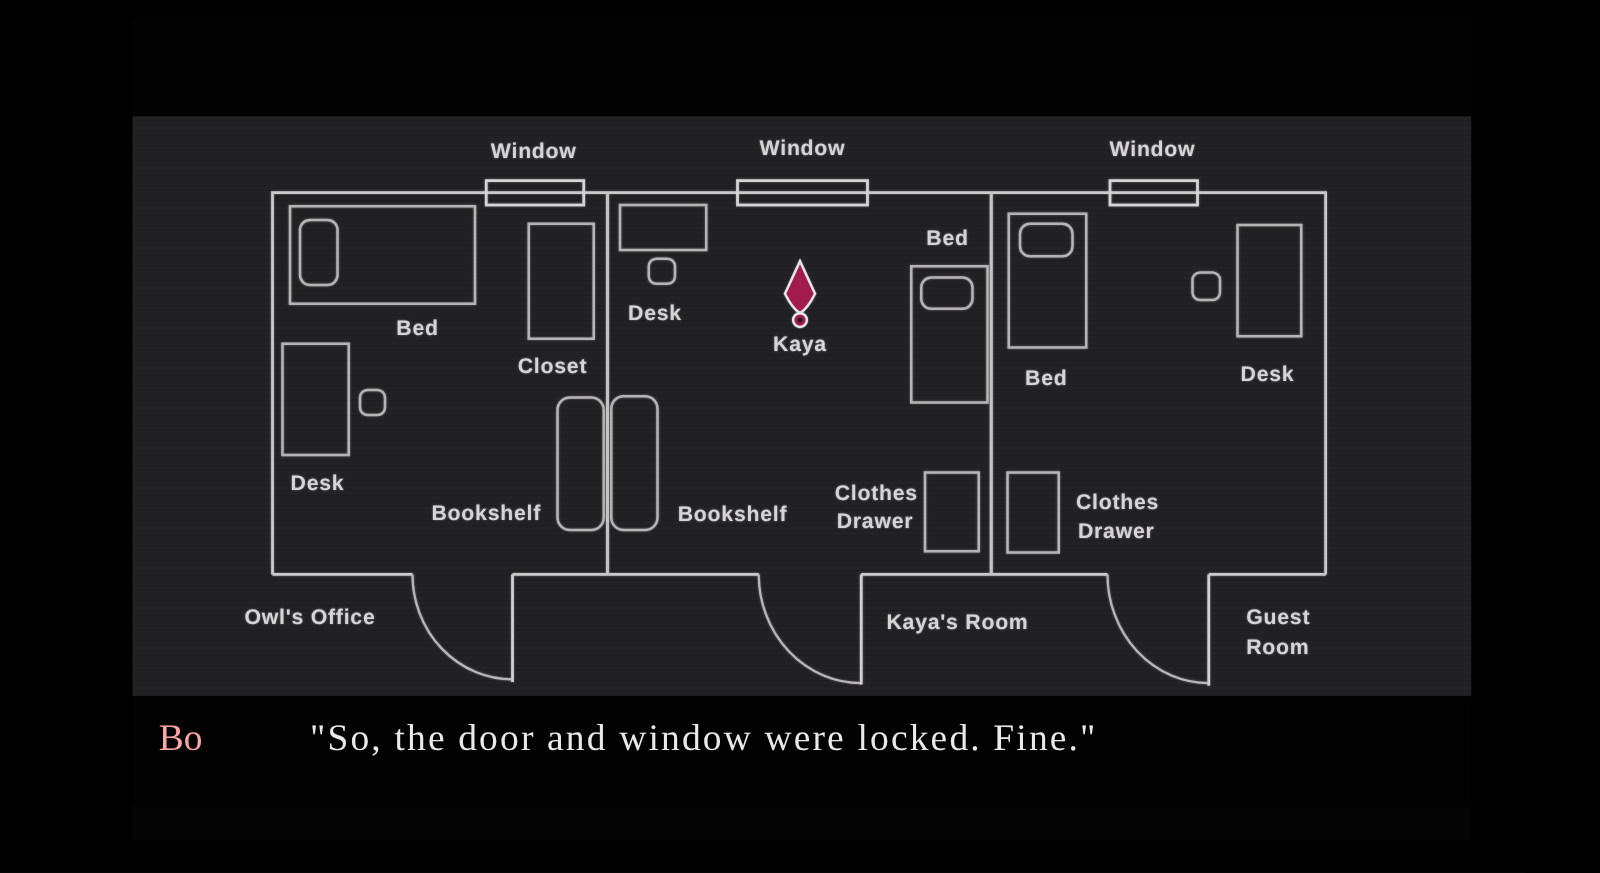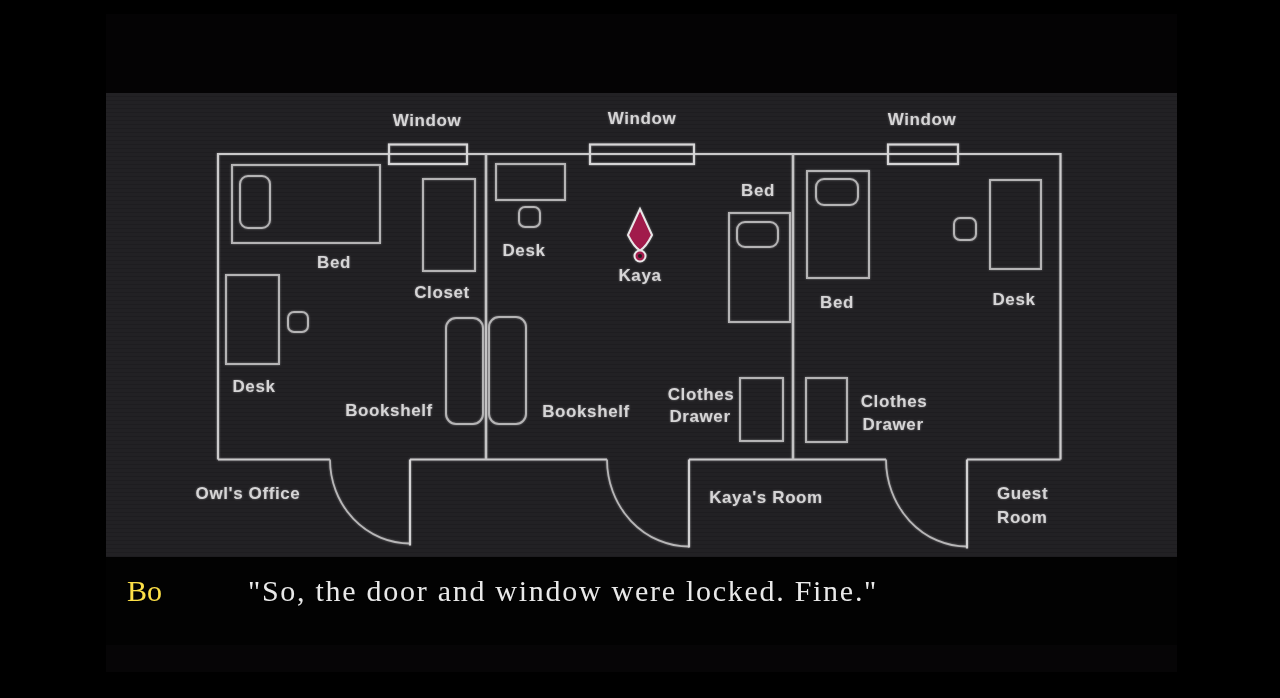--- a/index.html
+++ b/index.html
@@ -135,16 +135,16 @@
     <rect x="954" y="218" width="22" height="22" rx="6" fill="none" stroke="#b5b4b5" stroke-width="2"></rect>
 
     <rect x="990" y="180" width="51" height="89" fill="none" stroke="#b5b4b5" stroke-width="2"></rect>
 
     <text x="1014" y="305" font-size="17" text-anchor="middle">Desk</text>
 
     <text x="997" y="499" font-size="17">Guest</text>
     <text x="997" y="523" font-size="17">Room</text>
   </svg>
 
-  <div class="abs" style="left:127px;top:574px;font-family:'Liberation Serif',serif;font-size:30px;line-height:34px;color:#fde047;opacity:0.999;filter:blur(0.3px);text-align:center;">Bo</div>
+  <div class="abs" style="left:127px;top:574px;font-family:'Liberation Serif',serif;font-size:30px;line-height:34px;color:#fca5a5;opacity:0.999;filter:blur(0.3px);text-align:center;">Bo</div>
 
   <div class="abs" style="left:248px;top:574px;font-family:'Liberation Serif',serif;font-size:30px;line-height:34px;letter-spacing:1.72px;color:#e9e9e9;opacity:0.999;filter:blur(0.3px);">"So, the door and window were locked. Fine."</div>
 </div>
 
 </body></html>

